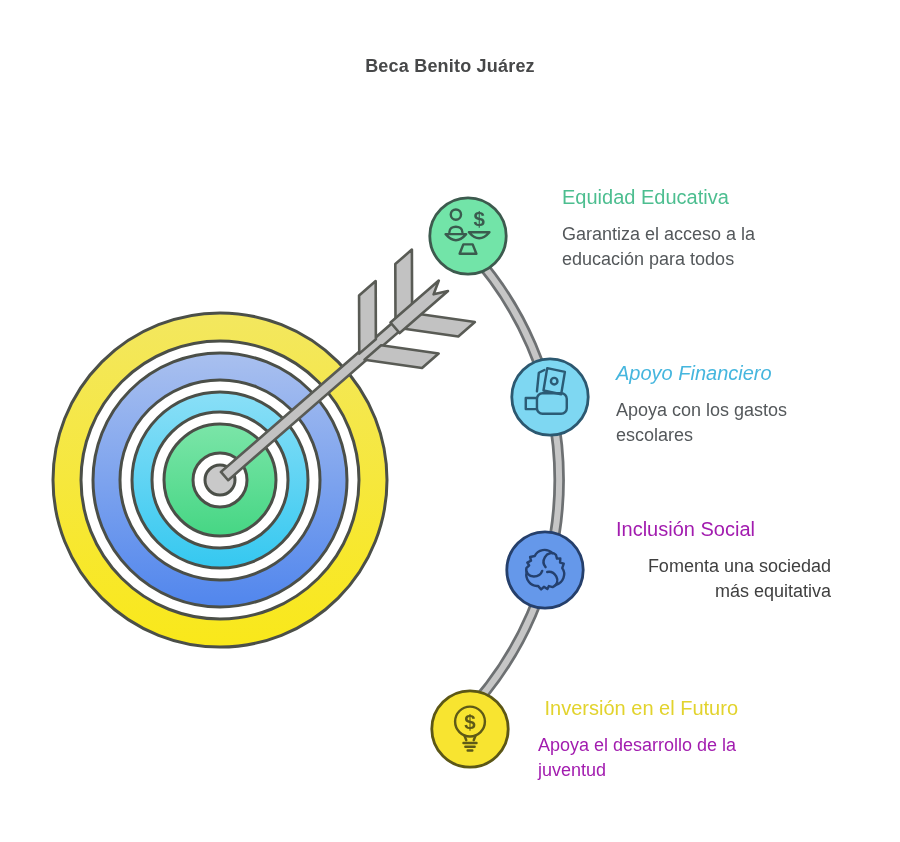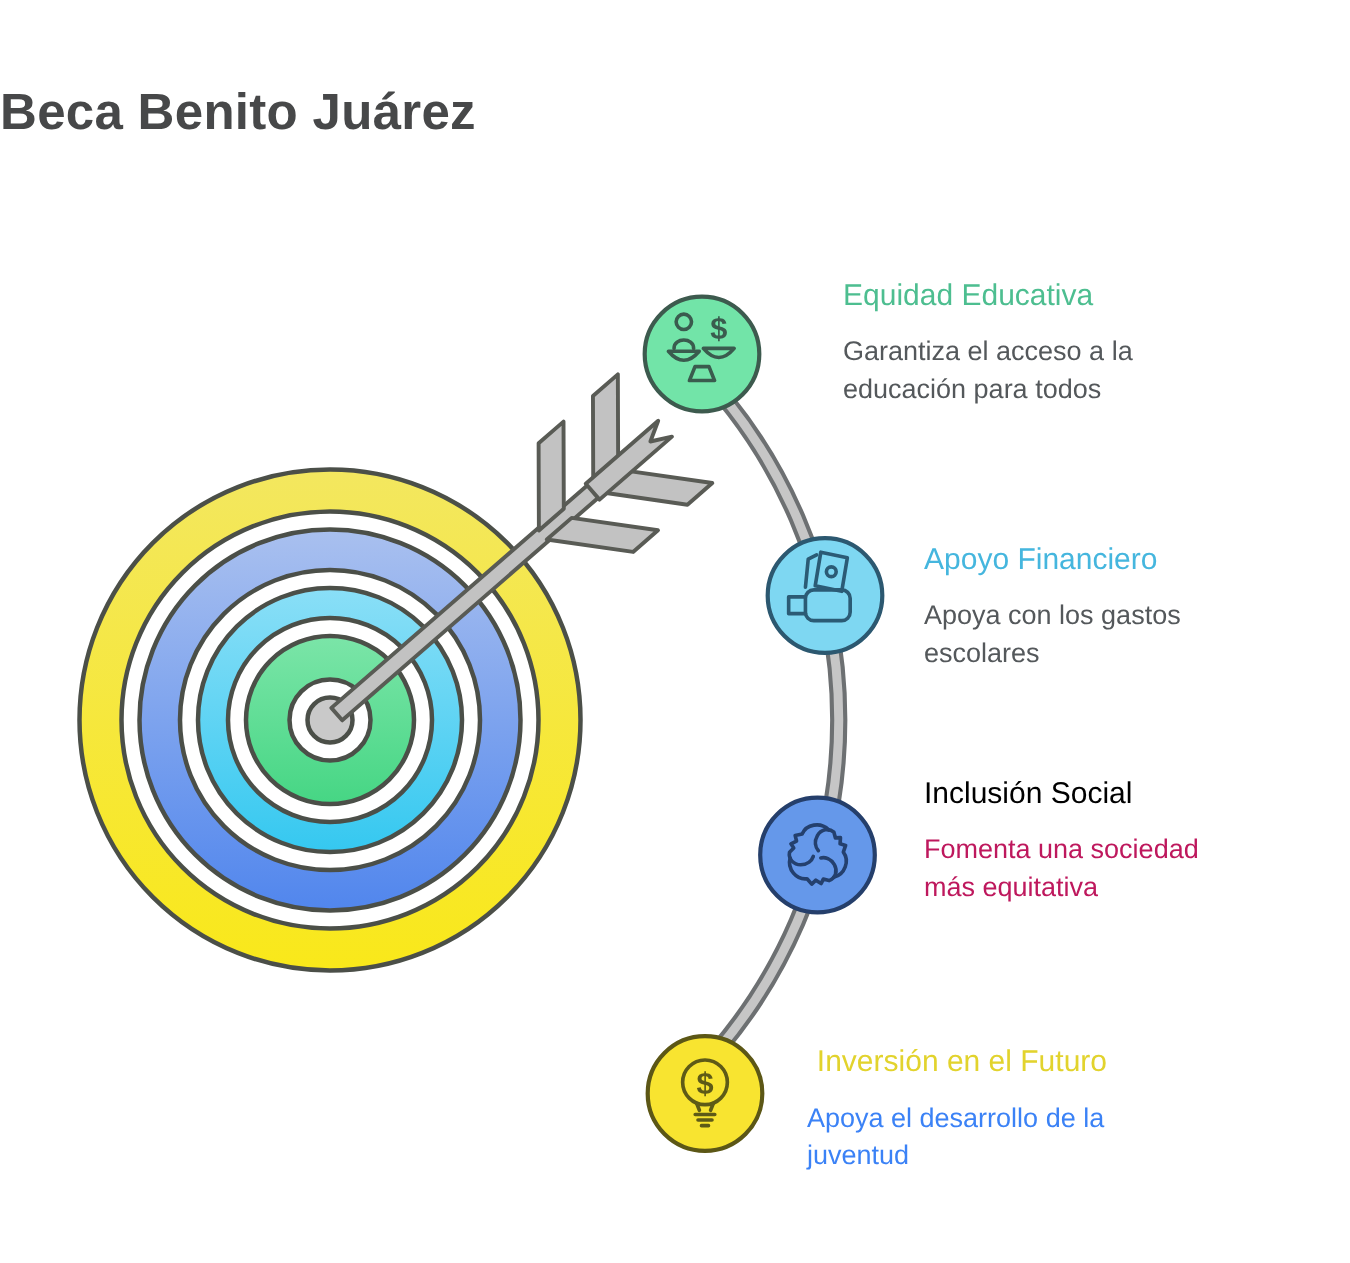--- a/index.html
+++ b/index.html
@@ -2,21 +2,21 @@
 <html><head>
 <meta charset="utf-8">
 <style>
   html,body{margin:0;padding:0;background:#ffffff;}
   .canvas{
     position:relative;width:900px;height:842px;background:#ffffff;overflow:hidden;
     font-family:"Liberation Sans",sans-serif;
   }
   .main-title{
     position:absolute;top:56px;left:0;width:900px;margin:0;
-    text-align:left;font-size:34px;font-weight:bold;letter-spacing:.2px;
+    text-align:center;font-size:18px;font-weight:bold;letter-spacing:.2px;
   }
   .illu{position:absolute;left:0;top:0;}
   .node{position:absolute;width:82px;height:82px;}
   .node svg{display:block;width:82px;height:82px;}
   .n1{left:427px;top:195px;}
   .n2{left:509px;top:356px;}
   .n3{left:504px;top:529px;}
   .n4{left:429px;top:688px;}
   .itext{position:absolute;}
   .t1{left:562px;top:185px;width:195px;}
@@ -130,27 +130,27 @@
       </g>
     </svg>
   </div>
 
   <div class="itext t1">
     <h2 style="color: rgb(77, 190, 144);">Equidad Educativa</h2>
     <p style="color: rgb(84, 88, 91);">Garantiza el acceso a la educación para todos</p>
   </div>
 
   <div class="itext t2">
-    <h2 style="color: rgb(69, 182, 222);">Apoyo Financiero</h2>
+    <h2 style="color: rgb(69, 182, 222); font-style: italic;">Apoyo Financiero</h2>
     <p style="color: rgb(84, 88, 91);">Apoya con los gastos escolares</p>
   </div>
 
   <div class="itext t3">
-    <h2 style="color: #000000;">Inclusión Social</h2>
-    <p style="color: #be185d;">Fomenta una sociedad más equitativa</p>
+    <h2 style="color: #a21caf;">Inclusión Social</h2>
+    <p style="color: #404040; text-align: right;">Fomenta una sociedad más equitativa</p>
   </div>
 
   <div class="itext t4">
     <h2 style="color: rgb(226, 211, 45); text-align: right;">Inversión en el Futuro</h2>
-    <p style="color: #3b82f6;">Apoya el desarrollo de la juventud</p>
+    <p style="color: #a21caf;">Apoya el desarrollo de la juventud</p>
   </div>
 
 </div>
 
 </body></html>

